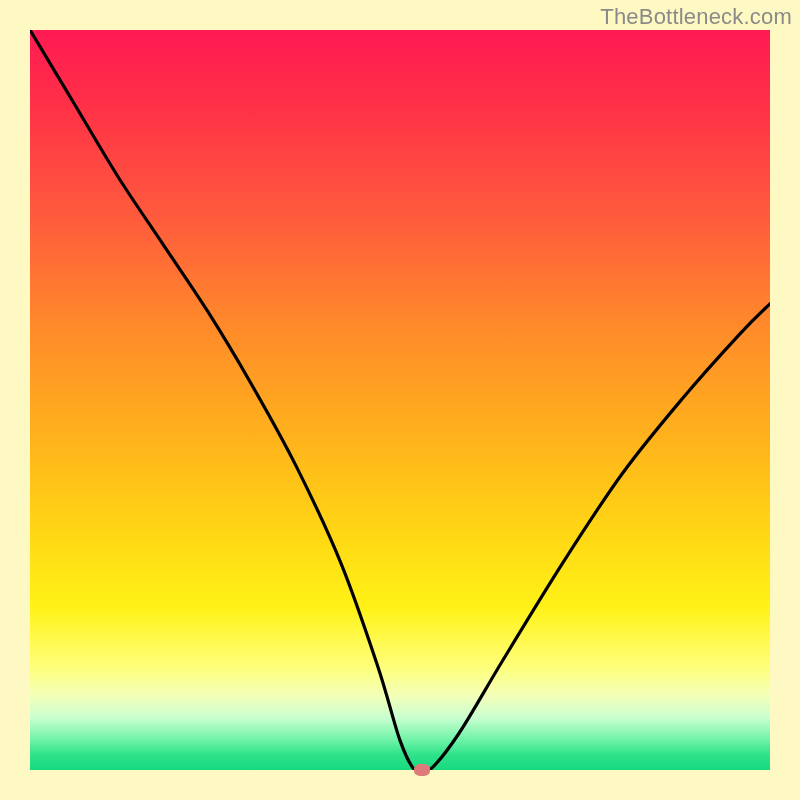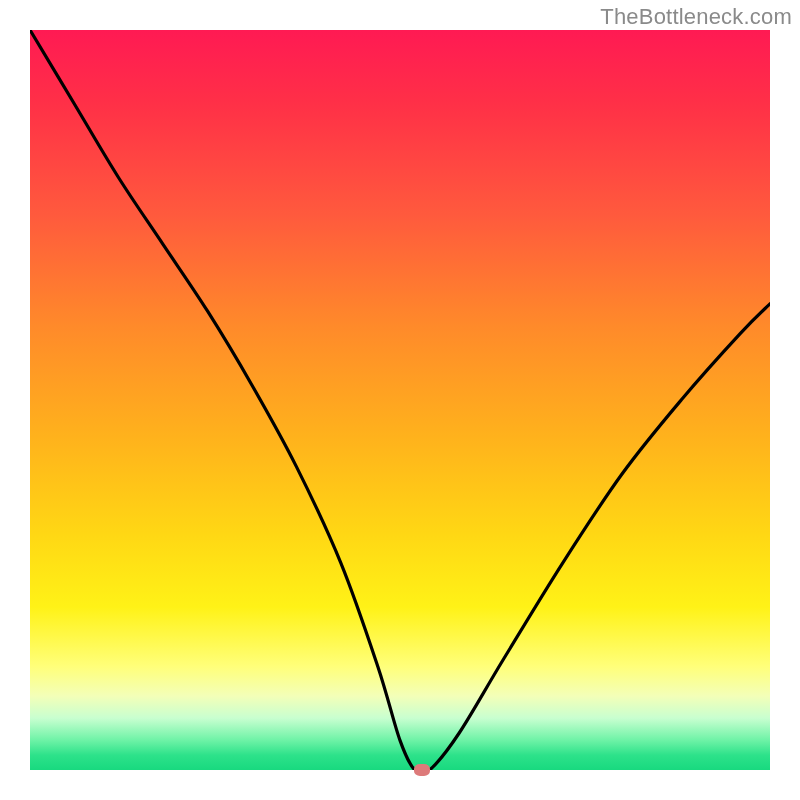--- a/index.html
+++ b/index.html
@@ -8,21 +8,21 @@
     width: 800px;
     height: 800px;
     background: #000;
     overflow: hidden;
     font-family: Arial, Helvetica, sans-serif;
   }
   .frame {
     position: relative;
     width: 800px;
     height: 800px;
-    background: #ffffff;
+    background: #fef9c3;
     text-align: center;
   }
   .watermark {
     position: absolute;
     top: 4px;
     right: 8px;
     color: #8a8a8a;
     font-size: 22px;
     font-weight: 500;
     letter-spacing: 0.2px;

